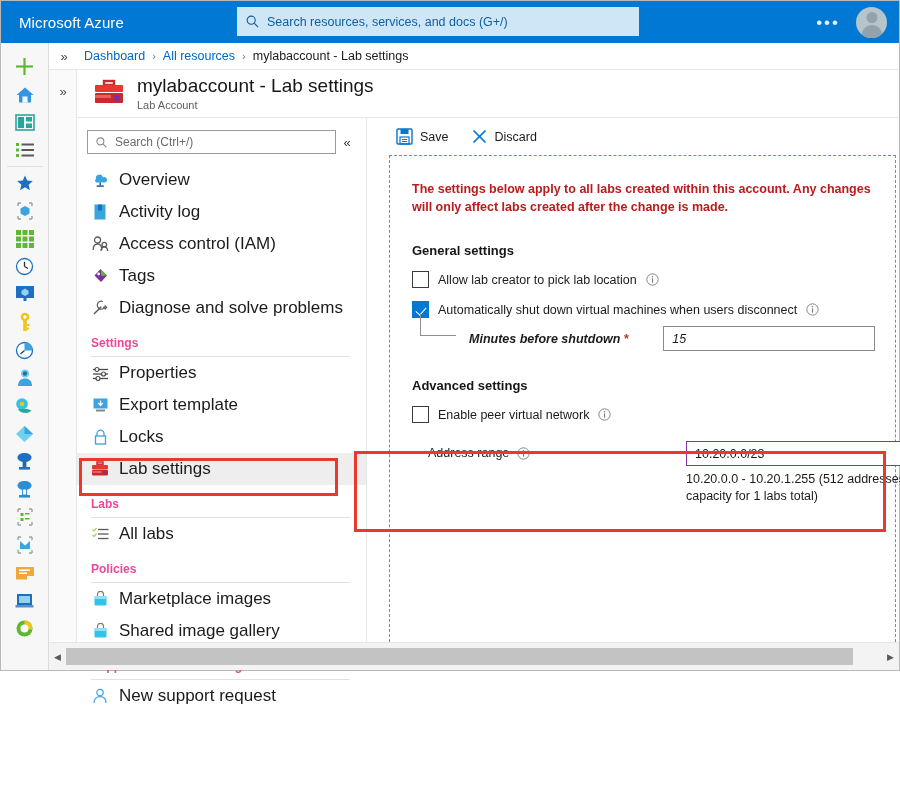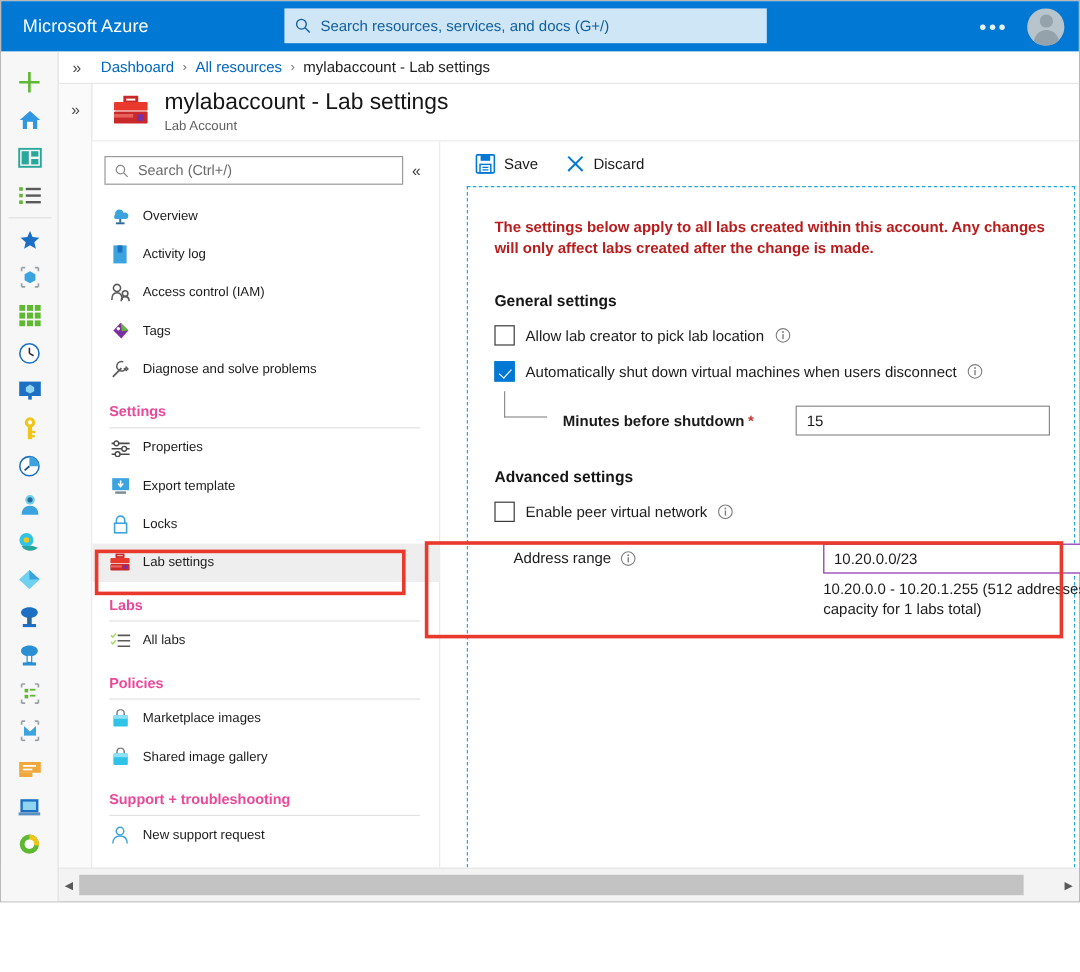--- a/index.html
+++ b/index.html
@@ -4,21 +4,21 @@
 <style>
   * { box-sizing: border-box; margin: 0; padding: 0; }
   html, body {
     width: 900px; height: 810px;
     font-family: "Liberation Sans", sans-serif;
     background: #ffffff;
     overflow: hidden;
   }
   #app {
     position: relative;
-    width: 900px; height: 752px;
+    width: 900px; height: 671px;
     border: 1px solid #b9b9b9;
     background: #fff;
   }
 
   
   .topbar {
     position: absolute; left: 0; top: 0; width: 898px; height: 42px;
     background: #0078d4;
     display: flex; align-items: center;
   }
@@ -125,21 +125,21 @@
     flex: 1 1 auto; height: 24px; border: 1px solid #9a9a9a; background: #fff;
     display: flex; align-items: center; padding-left: 7px;
   }
   .res-search .sicon2 { width: 13px; height: 13px; flex: 0 0 auto; opacity: .72; }
   .res-search-ph { font-size: 12px; color: #6b6b6b; padding-left: 7px; }
   .res-collapse { width: 22px; text-align: center; color: #3b3b3b; font-size: 13px; }
 
   .menu-list { padding-top: 10px; }
   .menu-item {
     display: flex; align-items: center; height: 32px; padding-left: 14px;
-    font-size: 11px; color: #1b1b1b; position: relative;
+    font-size: 17px; color: #1b1b1b; position: relative;
   }
   .menu-item .mi-ico {
     width: 18px; height: 18px; flex: 0 0 auto;
     display: flex; align-items: center; justify-content: center;
   }
   .menu-item .mi-label { padding-left: 10px; white-space: nowrap; }
   .menu-item.selected { background: #eeeeee; }
 
   .menu-group {
     padding: 12px 16px 0 14px;
@@ -190,22 +190,23 @@
   .chkbox.checked::after {
     content: ""; position: absolute; left: 5px; top: 3px;
     width: 5px; height: 9px; border: solid #fff;
     border-width: 0 1.8px 1.8px 0; transform: rotate(42deg);
   }
   .chk-label { font-size: 12.5px; color: #1b1b1b; }
   .info-i {
     width: 13px; height: 13px; flex: 0 0 auto; opacity: .78;
   }
   .sub-row {
-    display: flex; align-items: center; margin-top: 20px; position: relative;
+    display: flex; align-items: center; margin-top: 8px; position: relative;
     padding-left: 14px;
+    font-style: italic;
   }
   .tree-line {
     position: absolute; left: 8px; top: -12px; width: 36px; height: 22px;
     border-left: 1px solid #8f8f8f; border-bottom: 1px solid #8f8f8f;
   }
   .sub-label {
     font-size: 12.5px; font-weight: bold; color: #1b1b1b; padding-left: 43px;
     white-space: nowrap;
   }
   .req-star { color: #c0392f; padding-left: 3px; font-weight: bold; }

